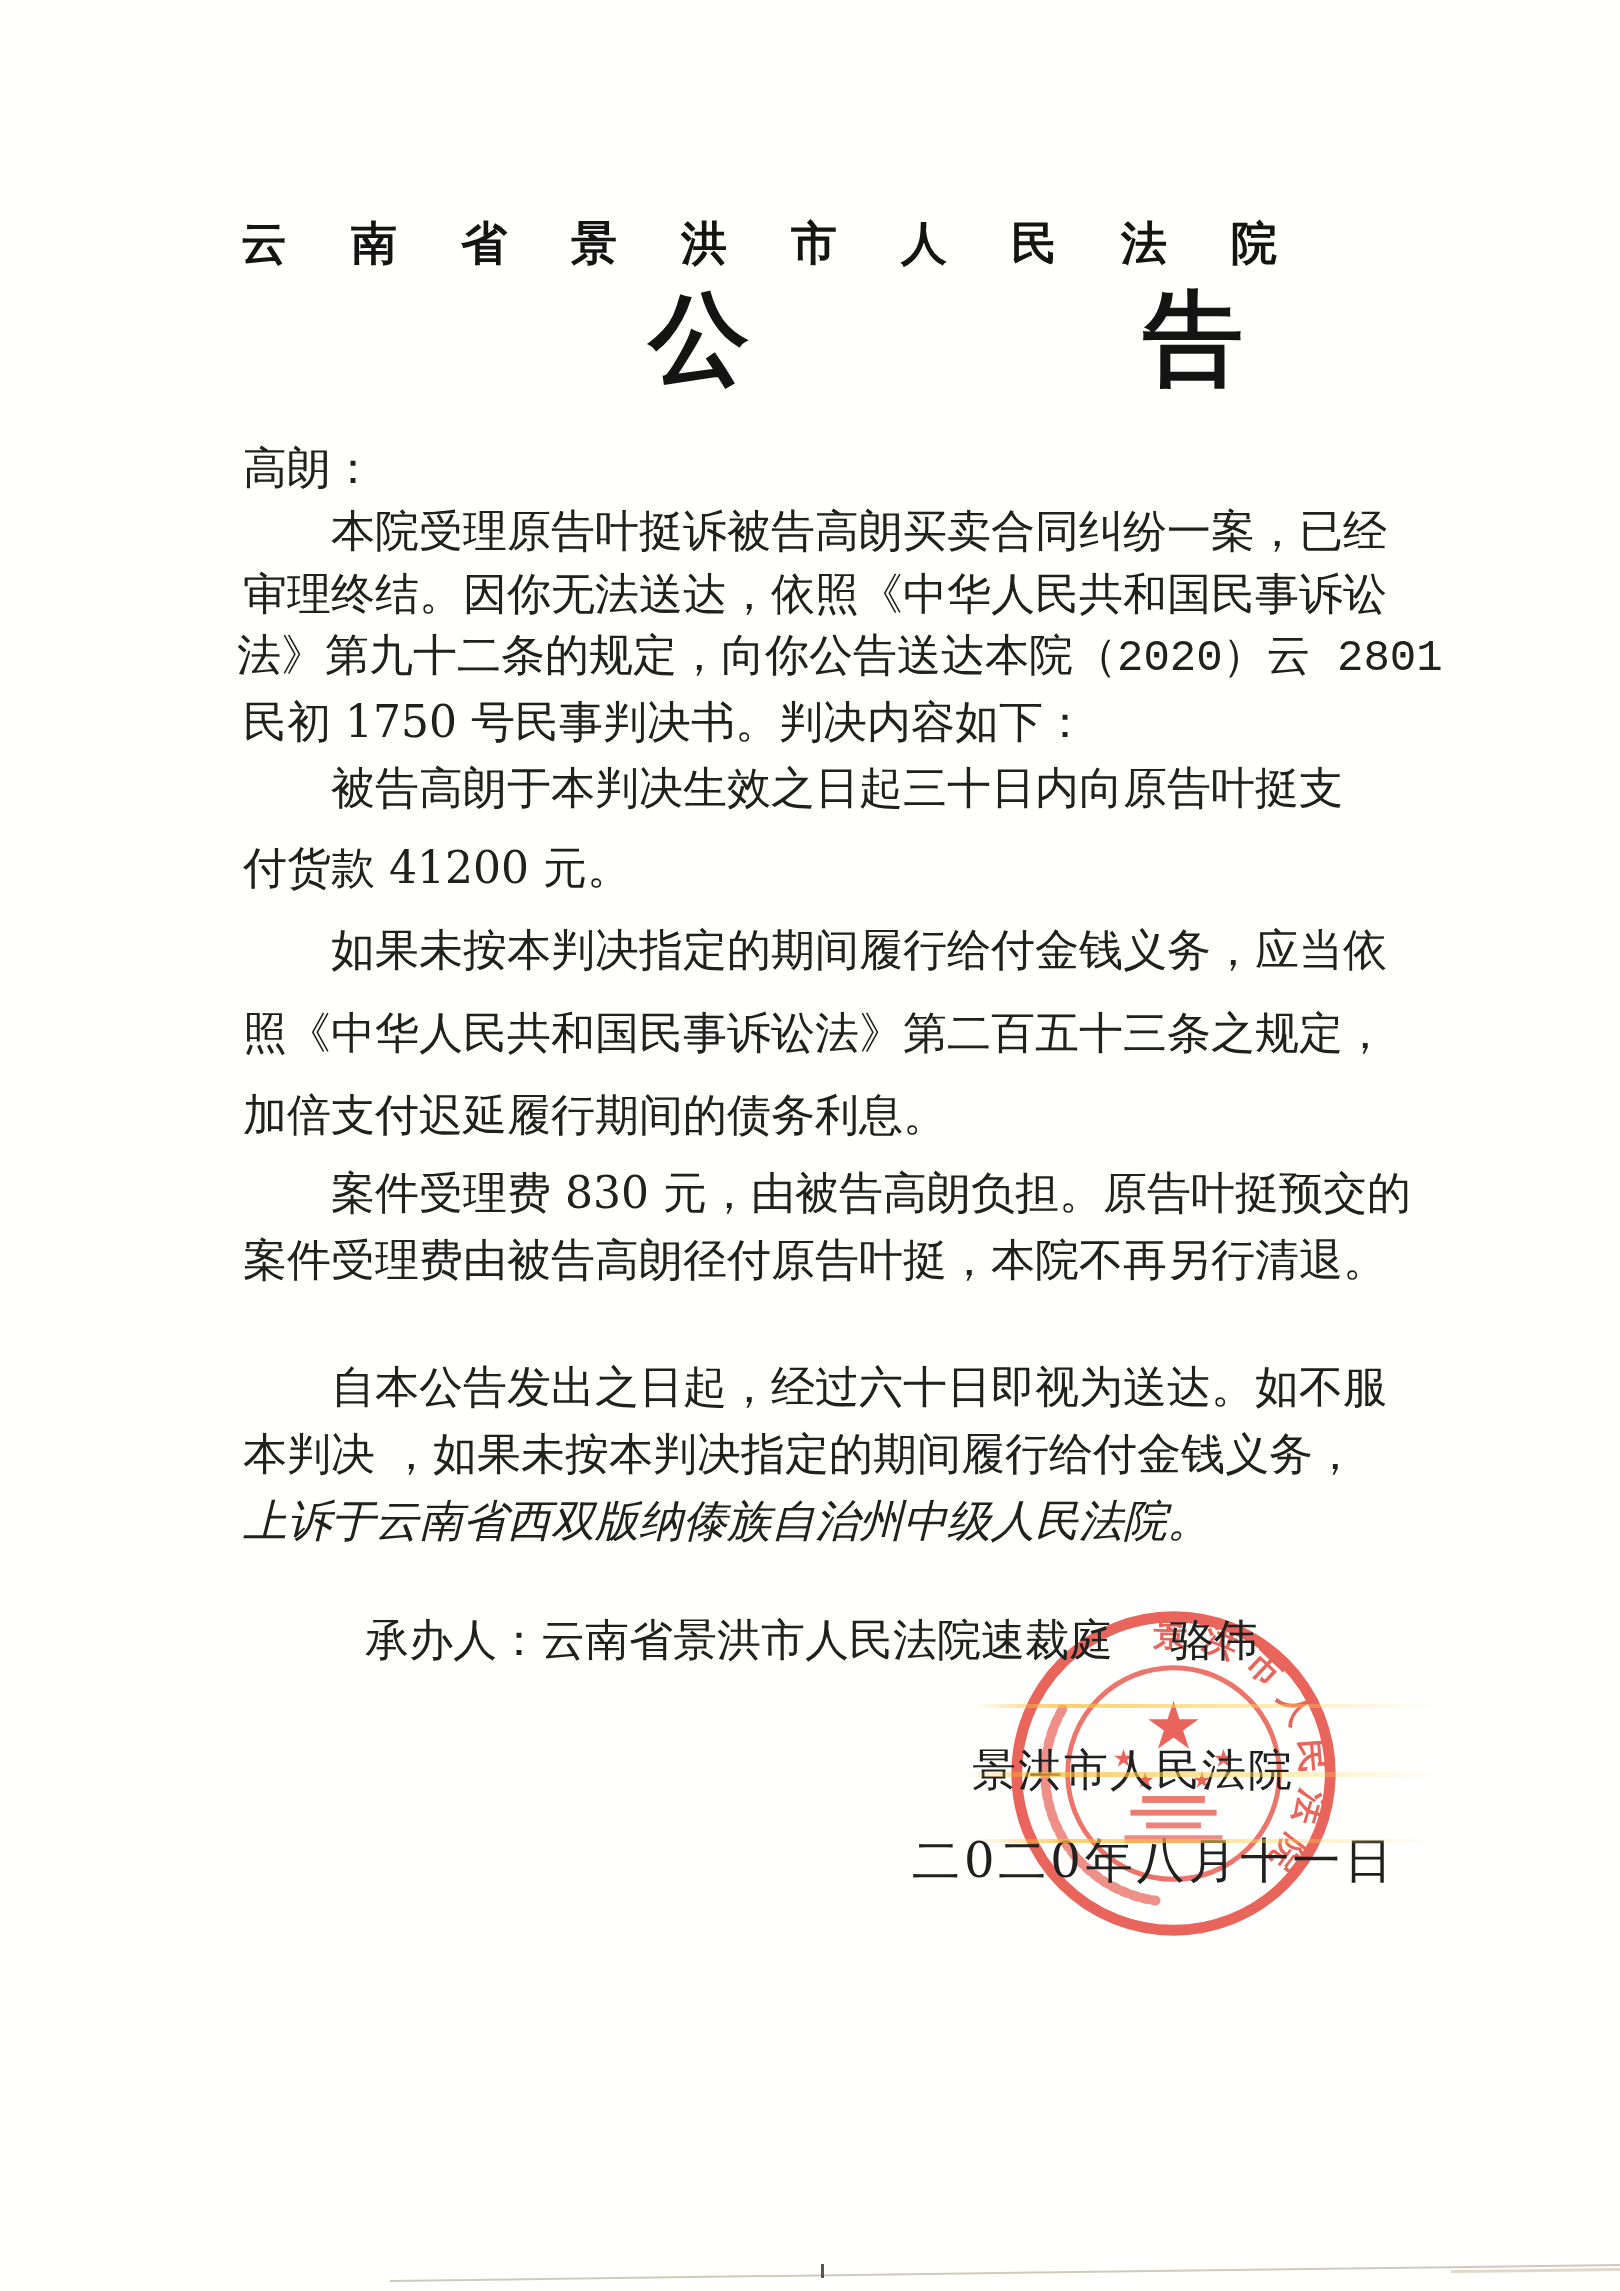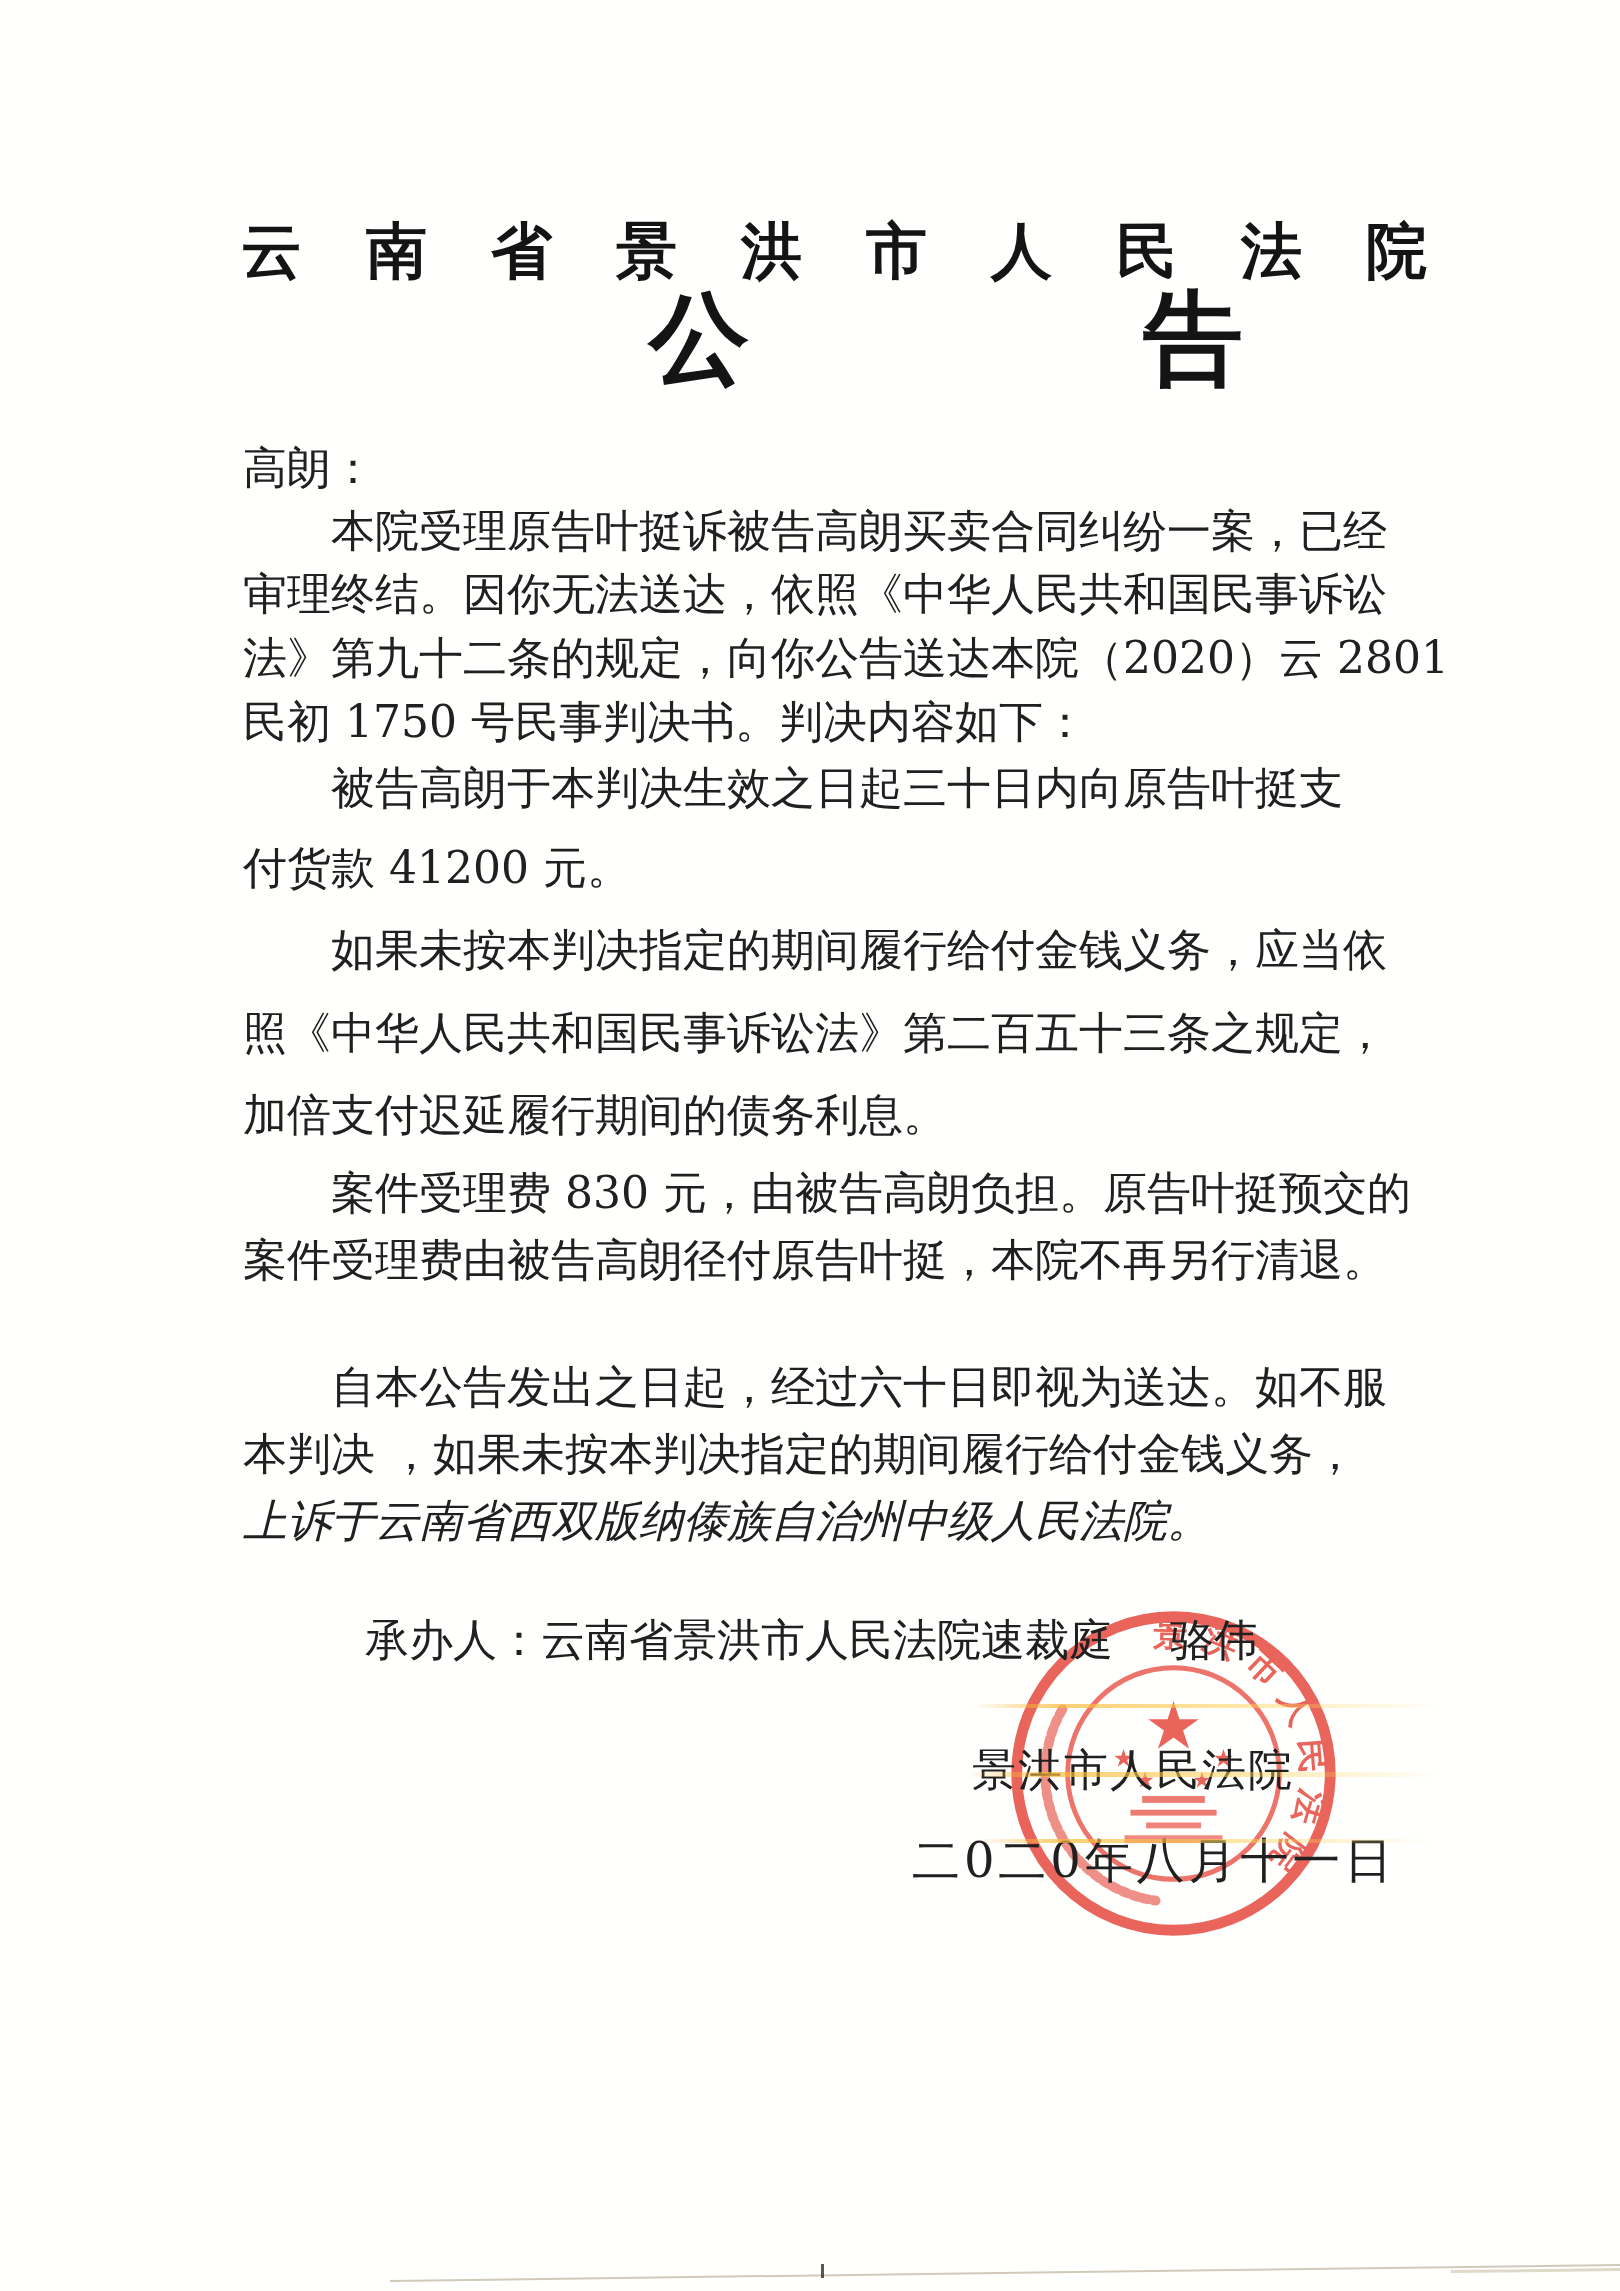--- a/index.html
+++ b/index.html
@@ -8,33 +8,33 @@
     width:1620px;height:2292px;
     margin:0 auto;
     background:#fffffe;
     overflow:hidden;
     font-family:"DejaVu Serif","Liberation Serif",serif;
     color:#1c1c1c;
   }
   .abs{position:absolute;white-space:pre;}
   .title1{
     top:220px;left:241px;
-    font-size:61px;font-weight:700;letter-spacing:64px;
+    font-size:46px;font-weight:700;letter-spacing:64px;
     color:#141414;line-height:1;
   }
   .title2{
     top:288px;left:649px;
     font-size:100px;font-weight:700;letter-spacing:147px;
     color:#141414;line-height:1;
   }
   .bline{font-size:44px;line-height:1.15;color:#202020;}
   .ln-recipient{top:443px;left:243px;}
   .ln0{top:506px;left:331px;}
   .ln1{top:569px;left:243px;}
-  .ln2{top:633px;left:243px;}
+  .ln2{top:633px;left:237px;font-family:Liberation Mono, monospace;}
   .ln3{top:697px;left:243px;}
   .ln4{top:763px;left:331px;}
   .ln5{top:843px;left:243px;}
   .ln6{top:925px;left:331px;}
   .ln7{top:1008px;left:243px;}
   .ln8{top:1090px;left:243px;}
   .ln9{top:1168px;left:331px;}
   .ln10{top:1235px;left:243px;}
   .ln11{top:1362px;left:331px;}
   .ln12{top:1429px;left:243px;}

